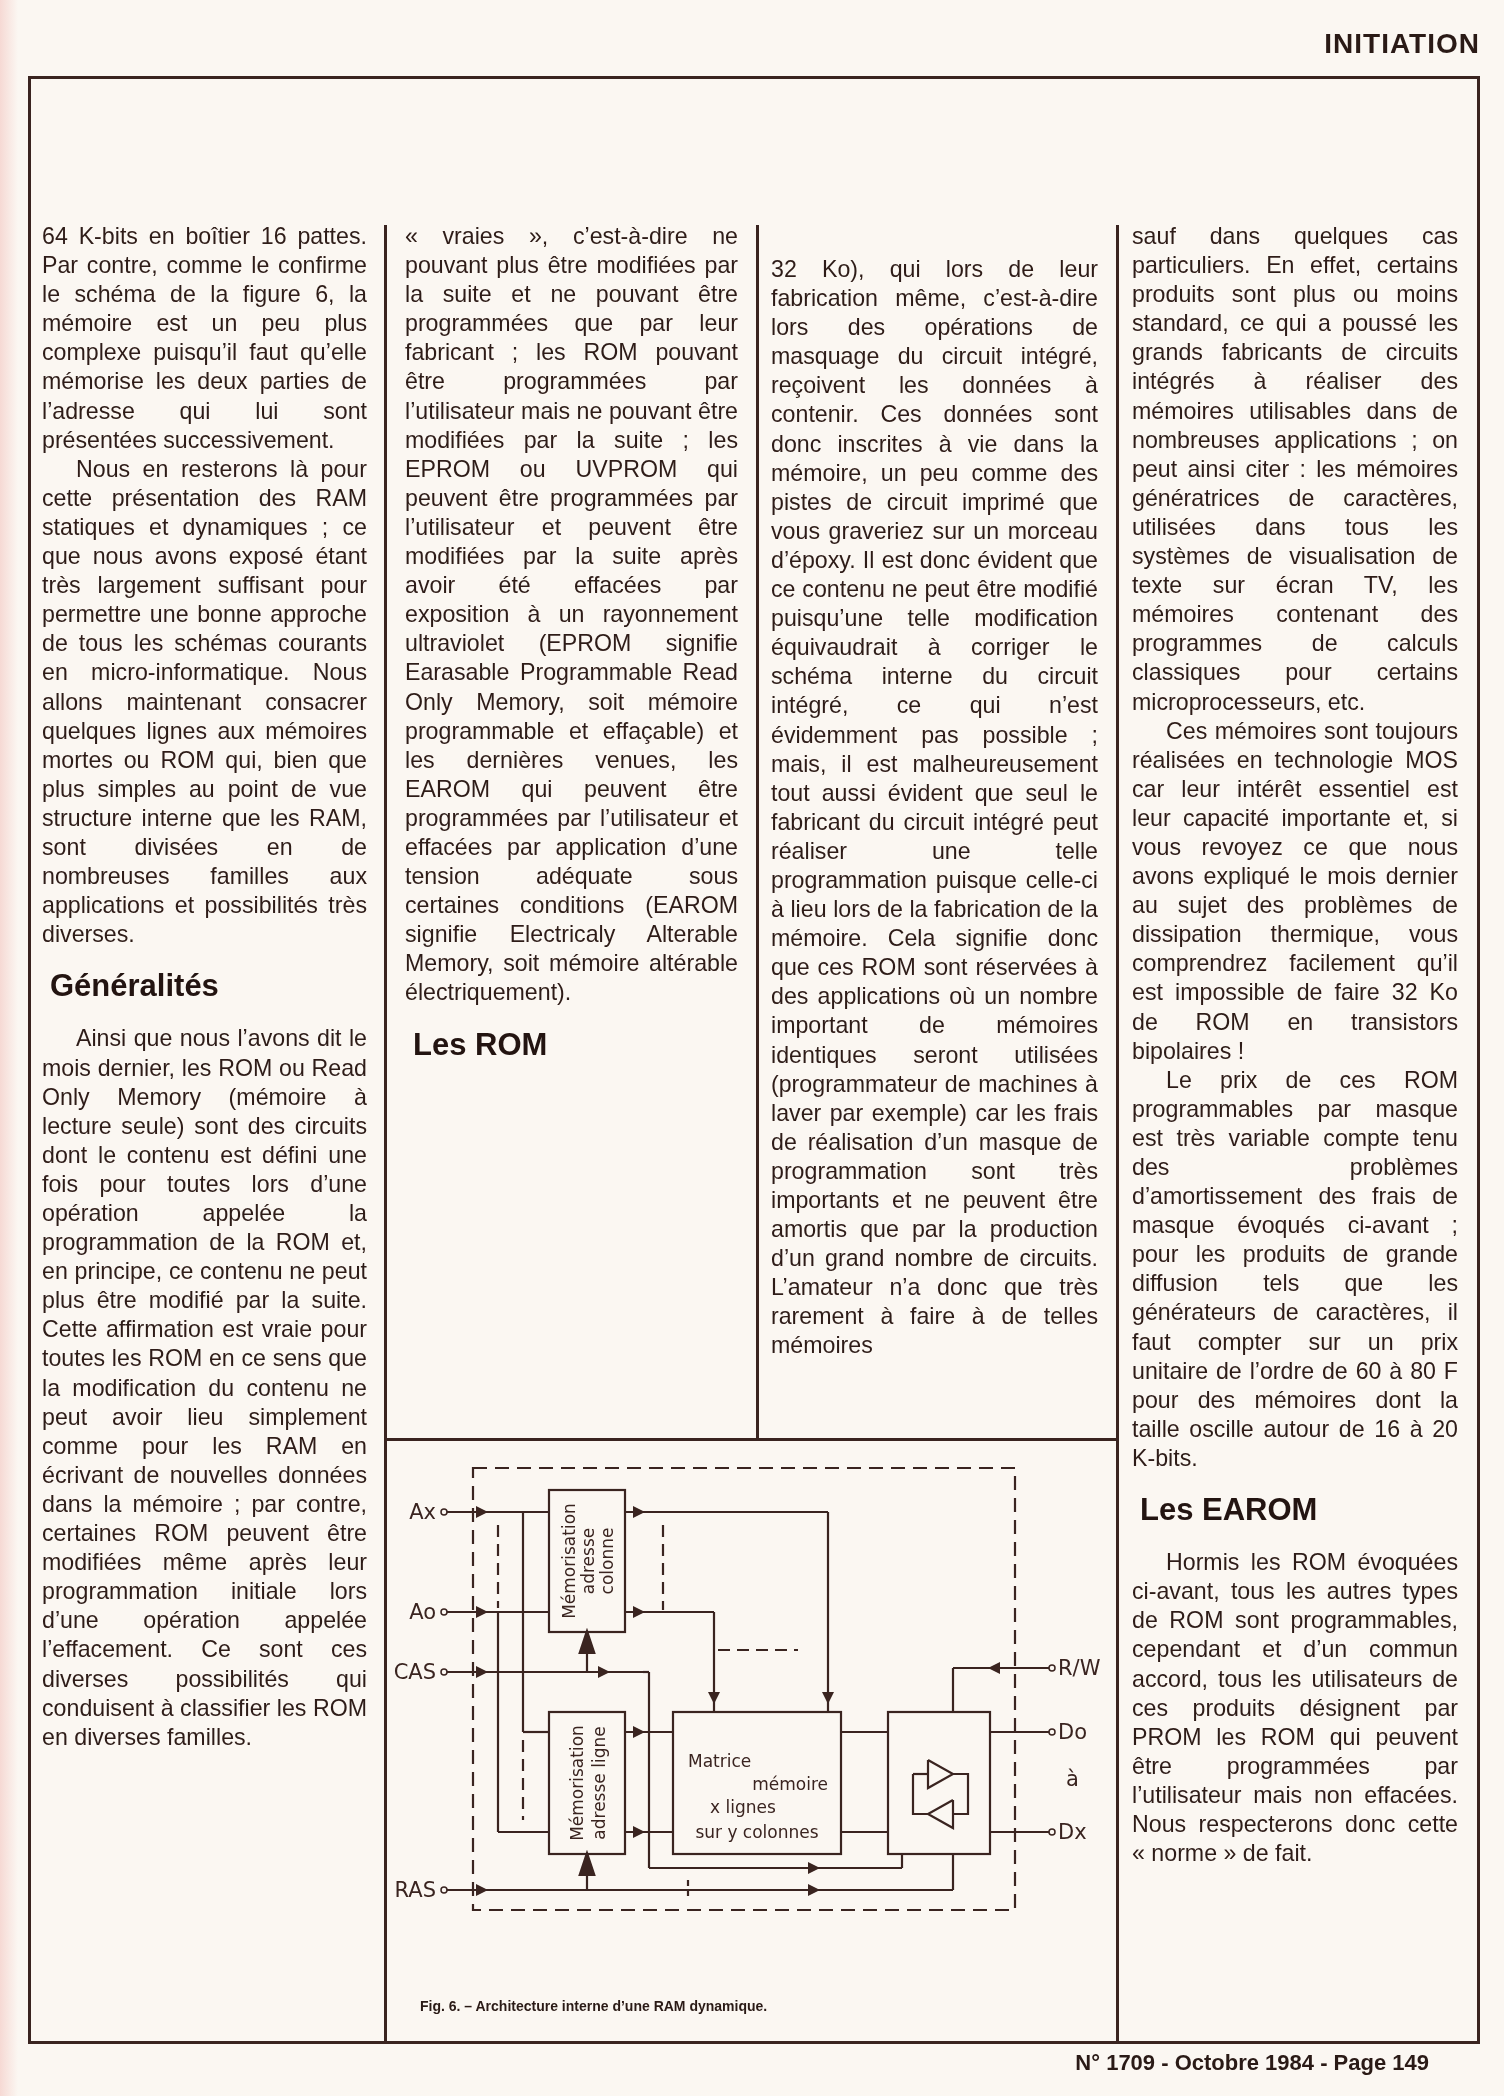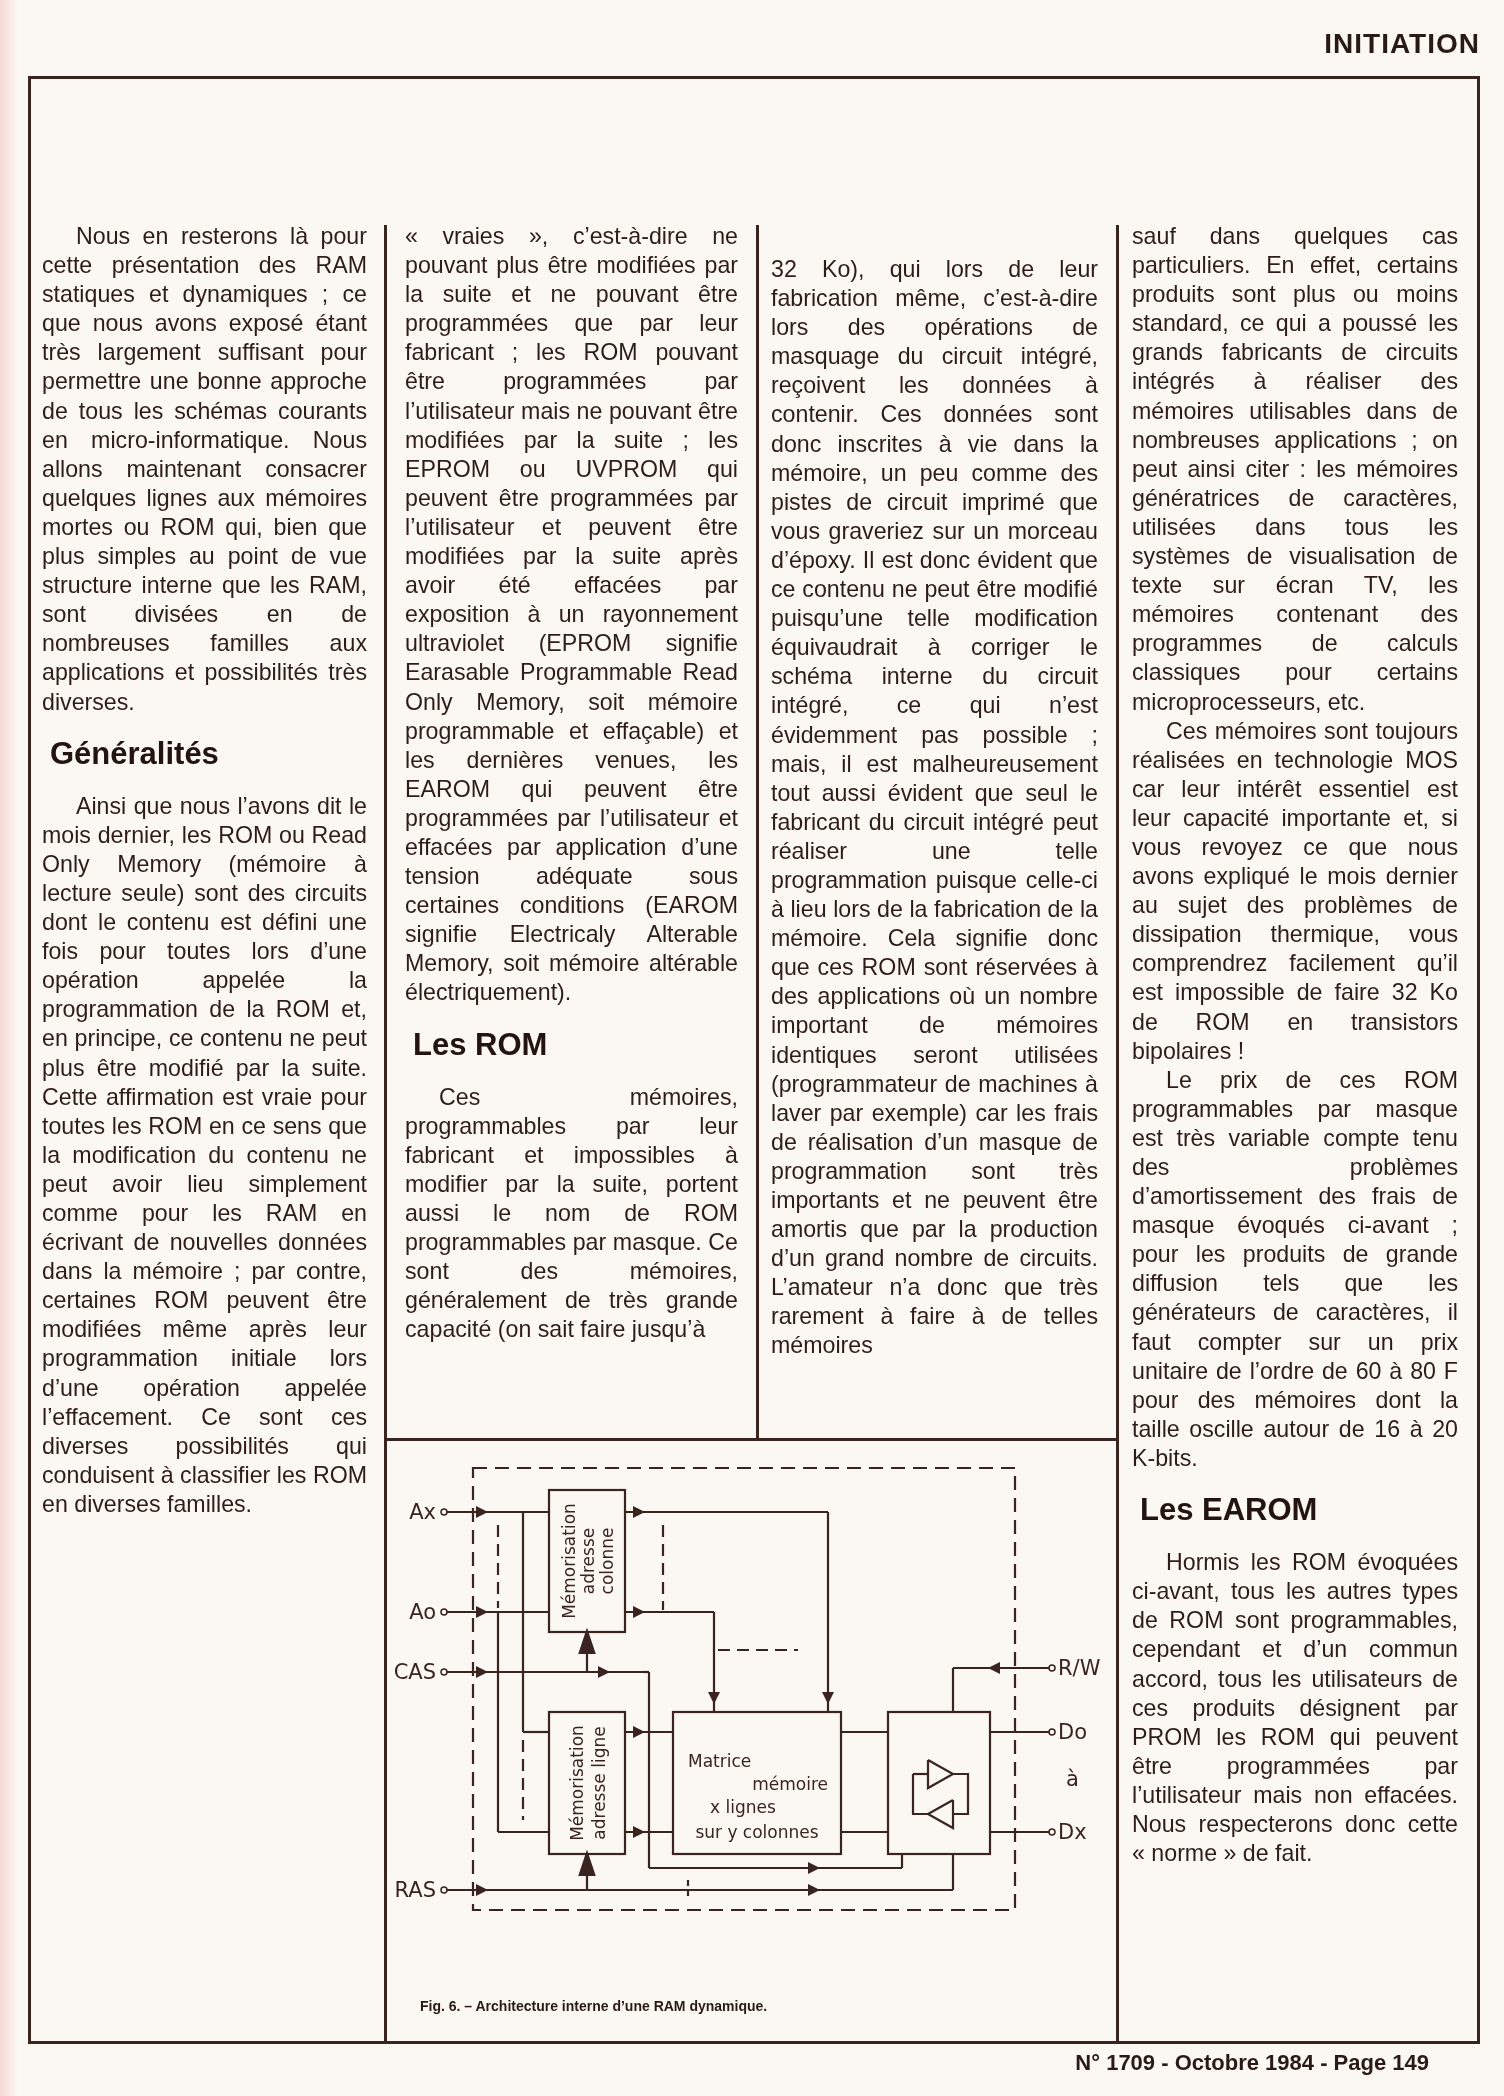--- a/index.html
+++ b/index.html
@@ -32,28 +32,28 @@
 <div class="edge-tint"></div>
 <div class="section-tag">INITIATION</div>
 
 <div class="frame"></div>
 <div class="vrule" style="left:384px; top:225px; height:1819px;"></div>
 <div class="vrule" style="left:756px; top:225px; height:1215px;"></div>
 <div class="vrule" style="left:1116px; top:225px; height:1819px;"></div>
 <div class="hrule" style="left:384px; top:1438px; width:734px;"></div>
 
 <div class="col" id="col0" style="left:42px; top:222px; width:325px;">
+    <p>64 K-bits en boîtier 16 pattes. Par contre, comme le confirme le schéma de la figure 6, la mémoire est un peu plus complexe puisqu’il faut qu’elle mémorise les deux parties de l’adresse qui lui sont présentées successivement.</p>
     <p class="indent">Nous en resterons là pour cette présentation des RAM statiques et dynamiques ; ce que nous avons exposé étant très largement suffisant pour permettre une bonne approche de tous les schémas courants en micro-informatique. Nous allons maintenant consacrer quelques lignes aux mémoires mortes ou ROM qui, bien que plus simples au point de vue structure interne que les RAM, sont divisées en de nombreuses familles aux applications et possibilités très diverses.</p>
     <h2>Généralités</h2>
     <p class="indent">Ainsi que nous l’avons dit le mois dernier, les ROM ou Read Only Memory (mémoire à lecture seule) sont des circuits dont le contenu est défini une fois pour toutes lors d’une opération appelée la programmation de la ROM et, en principe, ce contenu ne peut plus être modifié par la suite. Cette affirmation est vraie pour toutes les ROM en ce sens que la modification du contenu ne peut avoir lieu simplement comme pour les RAM en écrivant de nouvelles données dans la mémoire ; par contre, certaines ROM peuvent être modifiées même après leur programmation initiale lors d’une opération appelée l’effacement. Ce sont ces diverses possibilités qui conduisent à classifier les ROM en diverses familles.</p>
   </div>
 <div class="col" id="col1" style="left:405px; top:222px; width:333px;">
     <p>« vraies », c’est-à-dire ne pouvant plus être modifiées par la suite et ne pouvant être programmées que par leur fabricant ; les ROM pouvant être programmées par l’utilisateur mais ne pouvant être modifiées par la suite ; les EPROM ou UVPROM qui peuvent être programmées par l’utilisateur et peuvent être modifiées par la suite après avoir été effacées par exposition à un rayonnement ultraviolet (EPROM signifie Earasable Programmable Read Only Memory, soit mémoire programmable et effaçable) et les dernières venues, les EAROM qui peuvent être programmées par l’utilisateur et effacées par application d’une tension adéquate sous certaines conditions (EAROM signifie Electricaly Alterable Memory, soit mémoire altérable électriquement).</p>
     <h2>Les ROM</h2>
-    <p class="indent">Ces mémoires, programmables par leur fabricant et impossibles à modifier par la suite, portent aussi le nom de ROM programmables par masque. Ce sont des mémoires, généralement de très grande capacité (on sait faire jusqu’à</p>
   </div>
 <div class="col" id="col2" style="left:771px; top:222px; width:327px;margin-top:33px;">
     <p>32 Ko), qui lors de leur fabrication même, c’est-à-dire lors des opérations de masquage du circuit intégré, reçoivent les données à contenir. Ces données sont donc inscrites à vie dans la mémoire, un peu comme des pistes de circuit imprimé que vous graveriez sur un morceau d’époxy. Il est donc évident que ce contenu ne peut être modifié puisqu’une telle modification équivaudrait à corriger le schéma interne du circuit intégré, ce qui n’est évidemment pas possible ; mais, il est malheureusement tout aussi évident que seul le fabricant du circuit intégré peut réaliser une telle programmation puisque celle-ci à lieu lors de la fabrication de la mémoire. Cela signifie donc que ces ROM sont réservées à des applications où un nombre important de mémoires identiques seront utilisées (programmateur de machines à laver par exemple) car les frais de réalisation d’un masque de programmation sont très importants et ne peuvent être amortis que par la production d’un grand nombre de circuits. L’amateur n’a donc que très rarement à faire à de telles mémoires</p>
   </div>
 <div class="col" id="col3" style="left:1132px; top:222px; width:326px;">
     <p>sauf dans quelques cas particuliers. En effet, certains produits sont plus ou moins standard, ce qui a poussé les grands fabricants de circuits intégrés à réaliser des mémoires utilisables dans de nombreuses applications ; on peut ainsi citer : les mémoires génératrices de caractères, utilisées dans tous les systèmes de visualisation de texte sur écran TV, les mémoires contenant des programmes de calculs classiques pour certains microprocesseurs, etc.</p>
     <p class="indent">Ces mémoires sont toujours réalisées en technologie MOS car leur intérêt essentiel est leur capacité importante et, si vous revoyez ce que nous avons expliqué le mois dernier au sujet des problèmes de dissipation thermique, vous comprendrez facilement qu’il est impossible de faire 32 Ko de ROM en transistors bipolaires !</p>
     <p class="indent">Le prix de ces ROM programmables par masque est très variable compte tenu des problèmes d’amortissement des frais de masque évoqués ci-avant ; pour les produits de grande diffusion tels que les générateurs de caractères, il faut compter sur un prix unitaire de l’ordre de 60 à 80 F pour des mémoires dont la taille oscille autour de 16 à 20 K-bits.</p>
     <h2>Les EAROM</h2>
     <p class="indent">Hormis les ROM évoquées ci-avant, tous les autres types de ROM sont programmables, cependant et d’un commun accord, tous les utilisateurs de ces produits désignent par PROM les ROM qui peuvent être programmées par l’utilisateur mais non effacées. Nous respecterons donc cette « norme » de fait.</p>

